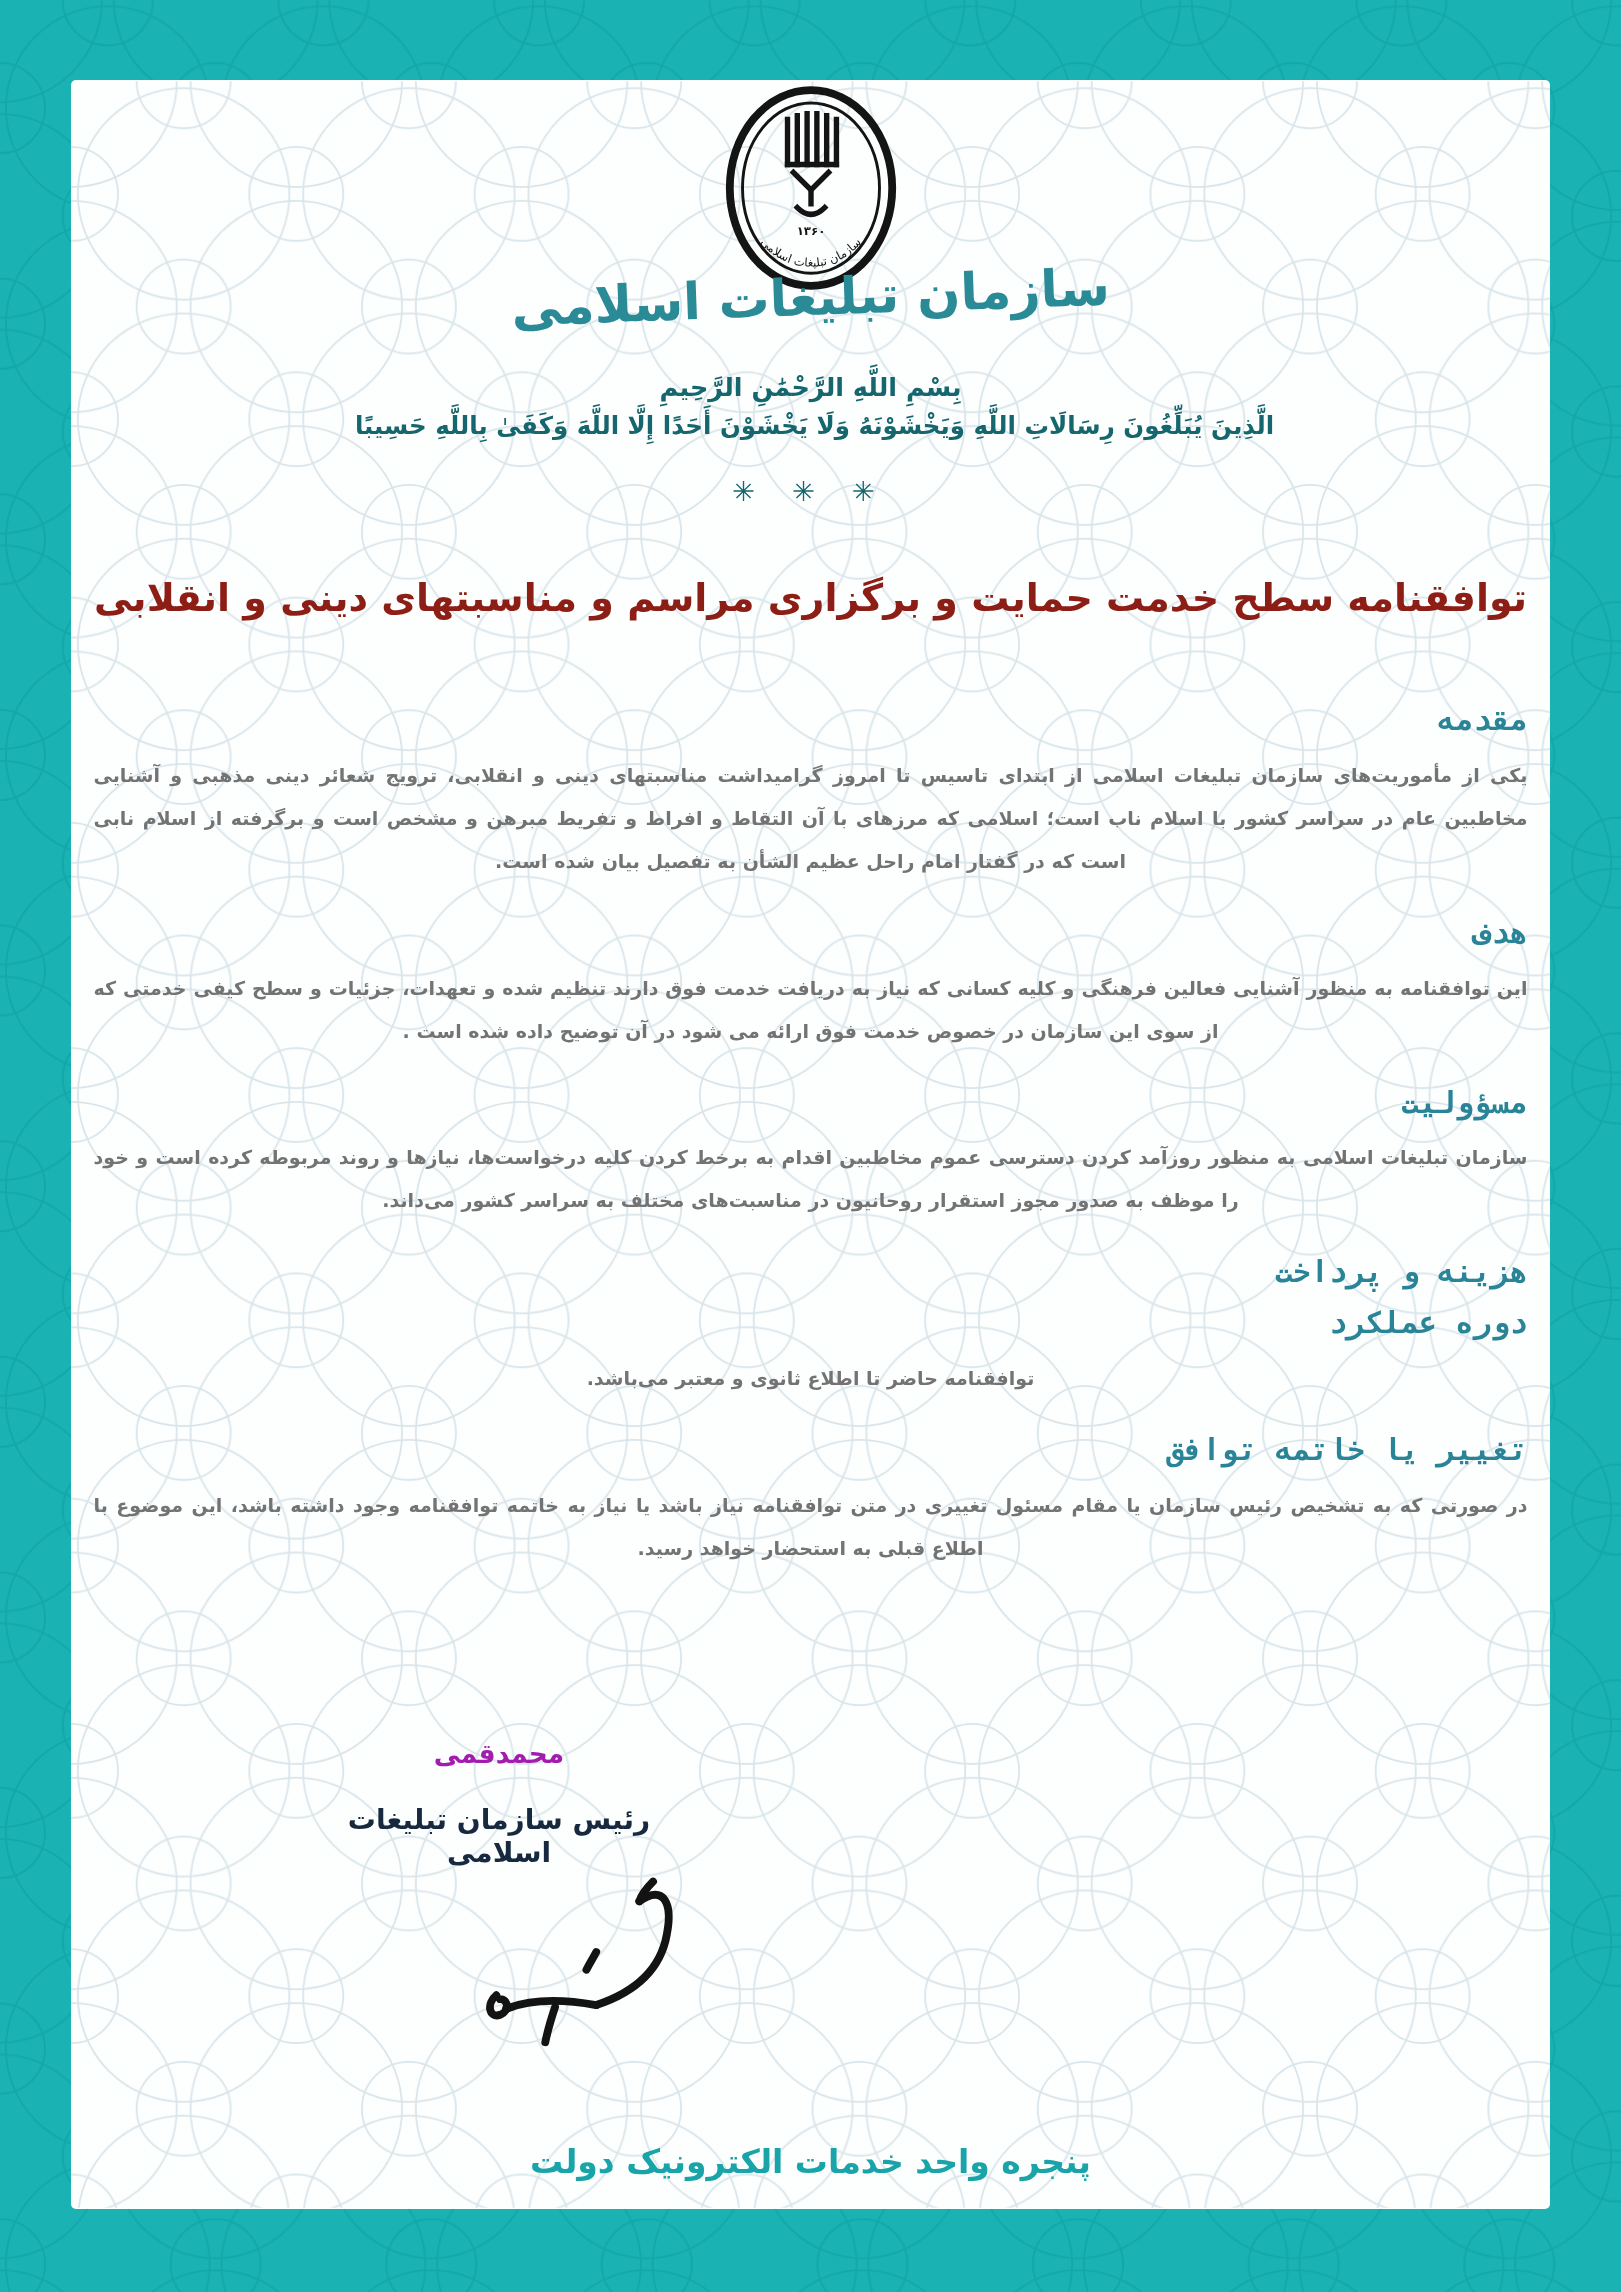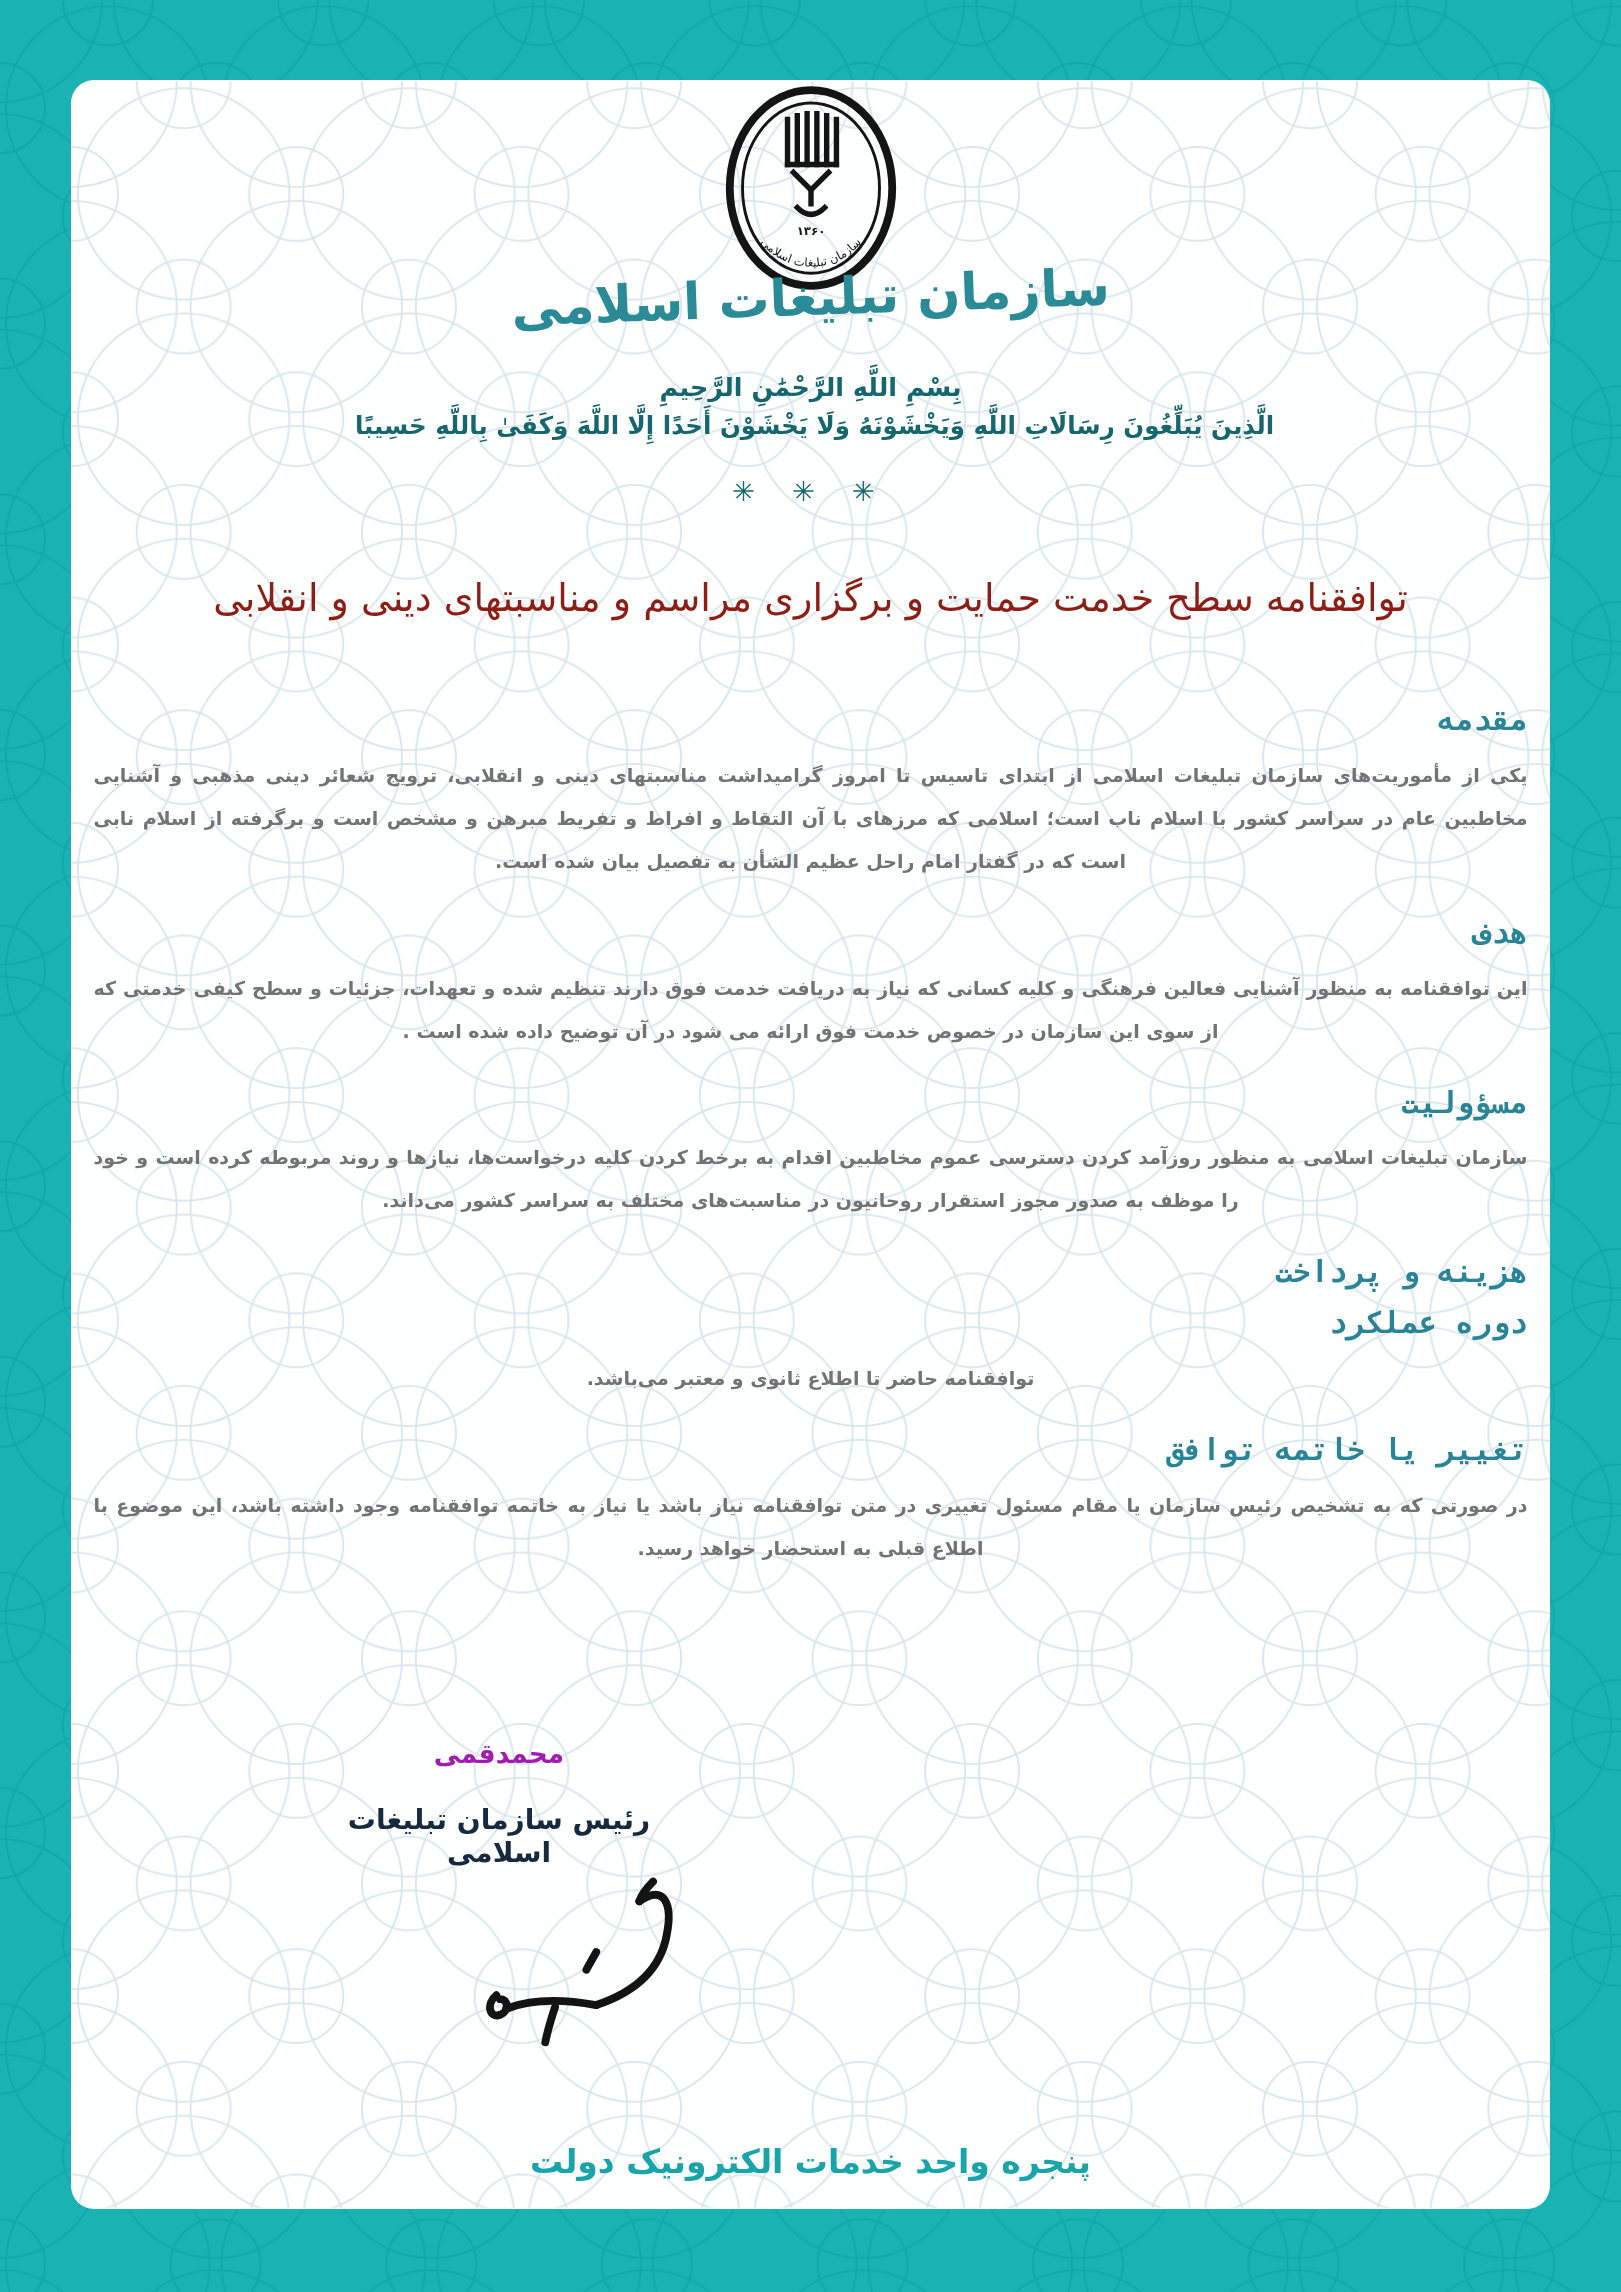--- a/index.html
+++ b/index.html
@@ -6,21 +6,21 @@
   .page{
     position:relative;
     width:1621px;height:2293px;
     background:#1bb2b4;
     overflow:hidden;
     font-family:"DejaVu Sans",sans-serif;
   }
   .pattern-layer{position:absolute;inset:0;width:100%;height:100%;display:block;}
   .sheet{
     position:absolute;left:71px;top:80px;right:71px;bottom:84px;
-    background:#fdfefe;border-radius:23px;overflow:hidden;
+    background:#fdfefe;border-radius:5px;overflow:hidden;
   }
   .sheet-pattern{position:absolute;inset:0;width:100%;height:100%;}
   .content{position:absolute;inset:0;direction:rtl;}
   .logo-wrap{position:absolute;top:5.9px;left:0;right:0;display:flex;justify-content:center;}
   .calligraphy{
     position:absolute;top:188px;left:0;right:0;
     text-align:center;color:#2a8a96;font-size:51px;font-weight:bold;
     transform:rotate(-2deg);letter-spacing:2px;
   }
   .bismillah{
@@ -30,21 +30,21 @@
   .verse{
     position:absolute;top:331px;left:8px;right:0;text-align:center;
     color:#15666d;font-size:24.5px;font-weight:bold;
   }
   .separator{
     position:absolute;top:396px;left:0;right:0;text-align:center;
     color:#15666d;font-size:27.4px;font-weight:bold;letter-spacing:13.7px;
   }
   .doc-title{
     position:absolute;top:496px;left:0;right:0;text-align:center;
-    color:#8d1e16;font-size:38px;font-weight:normal;
+    color:#8d1e16;font-size:38px;font-weight:bold;
   }
   .sections{
     position:absolute;top:623px;left:22.5px;right:22.5px;
     direction:rtl;
   }
   .section-heading{
     color:#2a8498;font-size:30px;font-weight:bold;line-height:39px;
     margin:0 0 11.8px 0;text-align:right;font-family:Liberation Mono, monospace;
   }
   .section-body{

